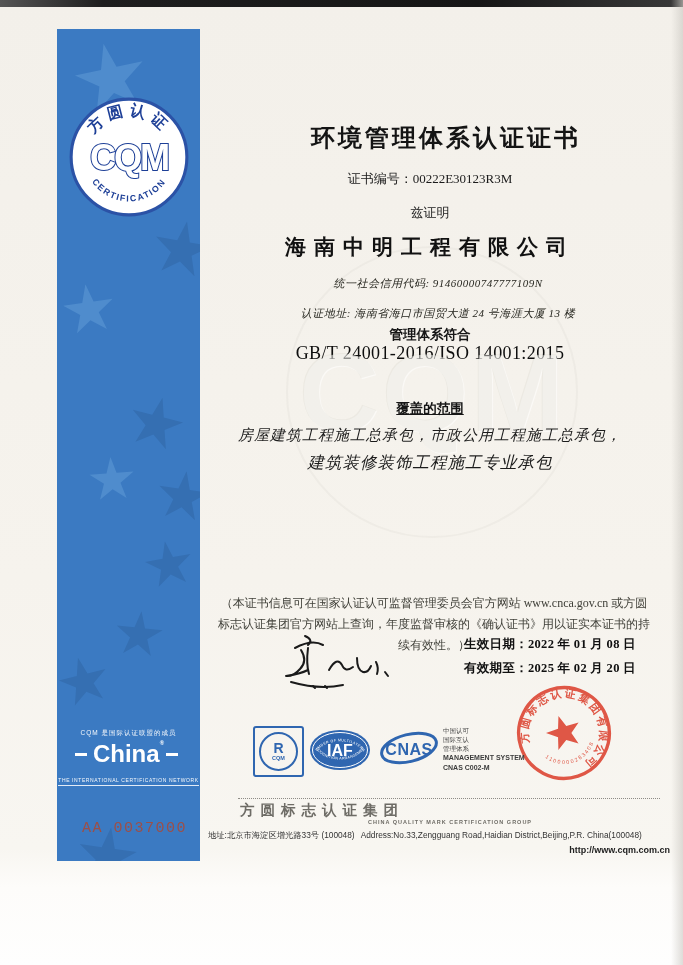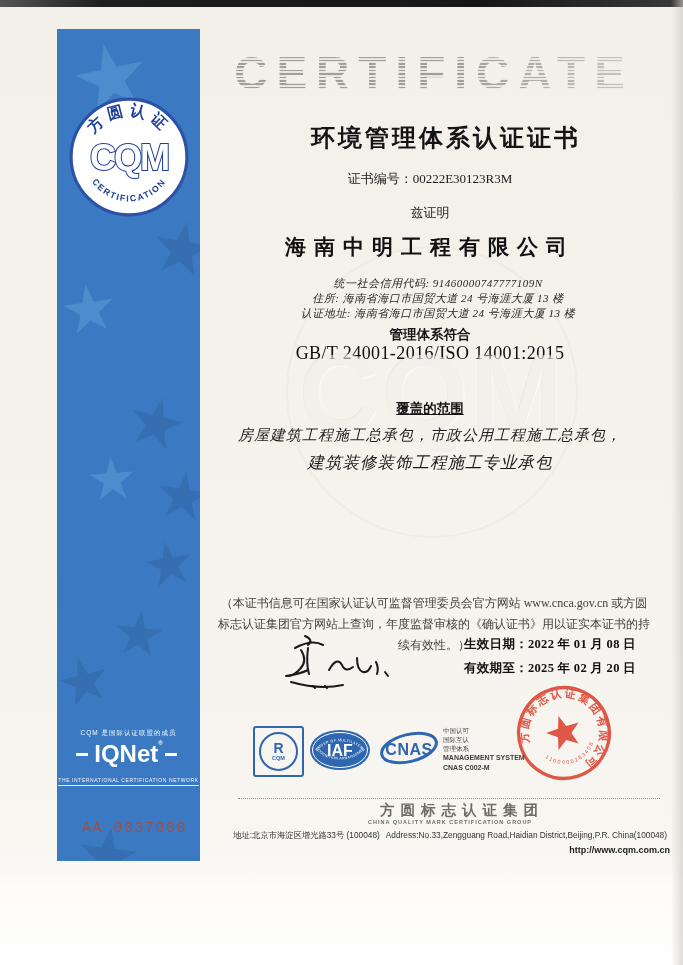--- a/index.html
+++ b/index.html
@@ -67,25 +67,25 @@
         align-items:center;justify-content:center;line-height:1;}
   .rcqm-r{font-family:"Liberation Sans",sans-serif;font-size:14px;font-weight:bold;color:#2f66b0;}
   .rcqm-cqm{font-family:"Liberation Sans",sans-serif;font-size:5.5px;font-weight:bold;color:#2f66b0;margin-top:1px;}
   .iaf{position:absolute;left:308px;top:728px;}
   .cnas{position:absolute;left:379px;top:724px;}
   .accr{position:absolute;left:443px;top:727px;font-family:"Liberation Sans",sans-serif;color:#4a4a4a;line-height:1.35;}
   .accr .cn{font-size:6.5px;}
   .accr .en{font-size:7px;font-weight:bold;color:#3c3c3c;}
   
   .dotted{position:absolute;left:238px;top:798px;width:422px;border-top:1px dotted #8e8c86;}
-  .fgroup-cn{position:absolute;left:252px;top:801px;width:420px;text-align:center;
+  .fgroup-cn{position:absolute;left:240px;top:801px;width:420px;
         font-size:14.5px;font-weight:bold;letter-spacing:6px;color:#6e6c66;}
   .fgroup-en{position:absolute;left:240px;top:819px;width:420px;text-align:center;
         font-family:"Liberation Sans",sans-serif;font-size:5.5px;font-weight:bold;letter-spacing:1px;color:#6e6c66;}
-  .faddress{position:absolute;left:205px;top:830px;width:465px;text-align:right;
+  .faddress{position:absolute;left:205px;top:830px;width:465px;text-align:left;
         font-family:"Liberation Sans",sans-serif;font-size:8.3px;color:#333;}
   .faddress span{margin:0 3px;}
   .fsite{position:absolute;left:205px;top:845px;width:465px;text-align:right;
         font-family:"Liberation Sans",sans-serif;font-size:9px;font-weight:bold;color:#222;}
   .serial{position:absolute;left:82px;top:820px;font-family:"Liberation Mono",monospace;
         font-size:15px;letter-spacing:1.5px;color:#9c4f48;}
 </style>
 </head>
 <body>
 
@@ -113,34 +113,32 @@
         <textPath href="#cqmArcTop" startOffset="50%" text-anchor="middle">方圆认证</textPath>
       </text>
       <text x="60" y="73" text-anchor="middle" font-size="35" font-weight="900" font-family="Liberation Sans,sans-serif" fill="#ffffff" stroke="#1d3f97" stroke-width="2" paint-order="stroke" letter-spacing="-2">CQM</text>
       <text font-size="8.5" font-weight="bold" fill="#1d3f97" letter-spacing="1.5" font-family="Liberation Sans,sans-serif">
         <textPath href="#cqmArcBot" startOffset="50%" text-anchor="middle">CERTIFICATION</textPath>
       </text>
     </svg>
 
     <div class="iqnet">
       <div class="iqnet-top">CQM 是国际认证联盟的成员</div>
-      <div><span class="iqnet-name"><span>IQNet</span><span class="iqnet-reg">®</span></span></div>
+      <div><span class="iqnet-name"><span>China</span><span class="iqnet-reg">®</span></span></div>
       <div><span class="iqnet-bottom">THE INTERNATIONAL CERTIFICATION NETWORK</span></div>
     </div>
   </div>
 
-  <div class="banner">CERTIFICATE</div>
   <div class="title">环境管理体系认证证书</div>
   <div class="cert-no">
     <span>证书编号：</span><span>00222E30123R3M</span>
   </div>
   <div class="declare">兹证明</div>
   <div class="company">海南中明工程有限公司</div>
   <div class="infoline" style="top:276px;">统一社会信用代码: 91460000747777109N</div>
-  <div class="infoline" style="top:291px;">住所: 海南省海口市国贸大道 24 号海涯大厦 13 楼</div>
   <div class="infoline" style="top:306px;">认证地址: 海南省海口市国贸大道 24 号海涯大厦 13 楼</div>
 
   <div class="conform">管理体系符合</div>
   <div class="standard">GB/T 24001-2016/ISO 14001:2015</div>
 
   <div class="watermark">
       <span>CQM</span>
     </div>
 
   <div class="scope-label">覆盖的范围</div>

